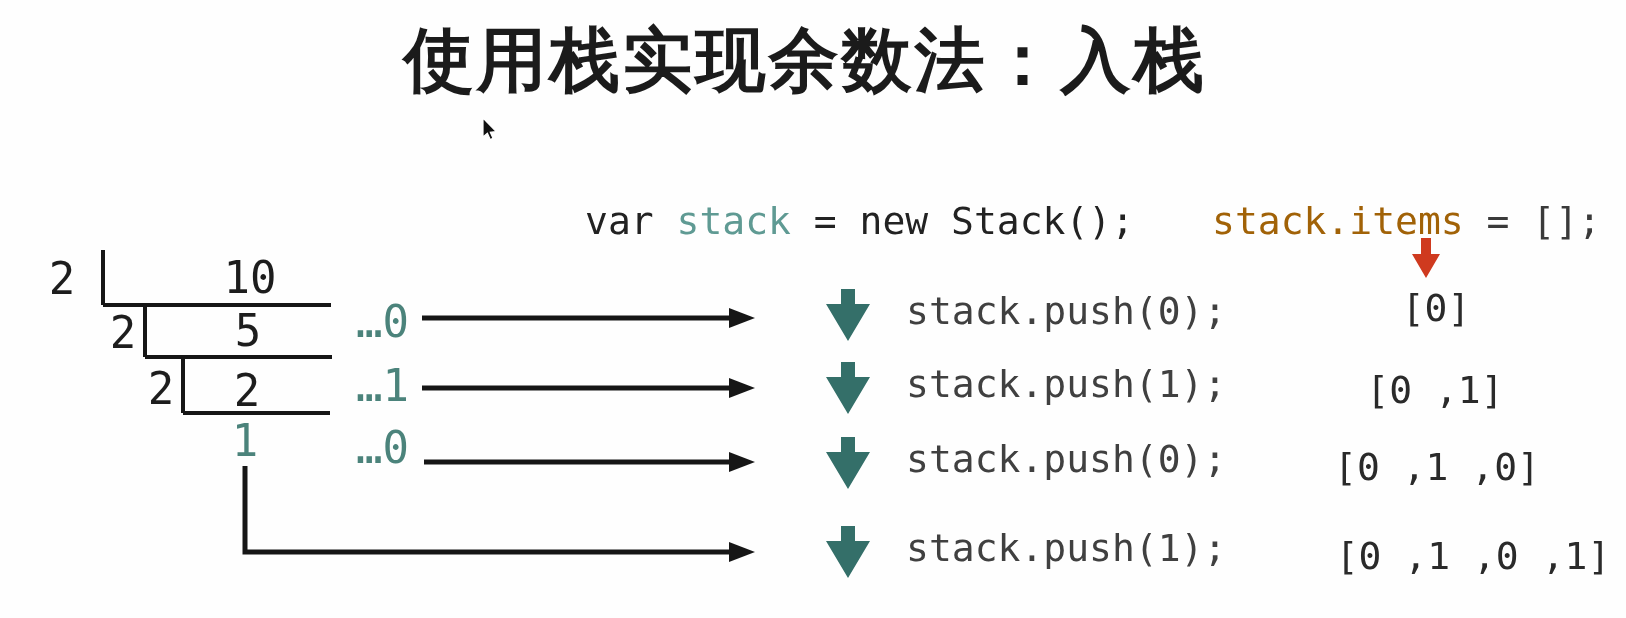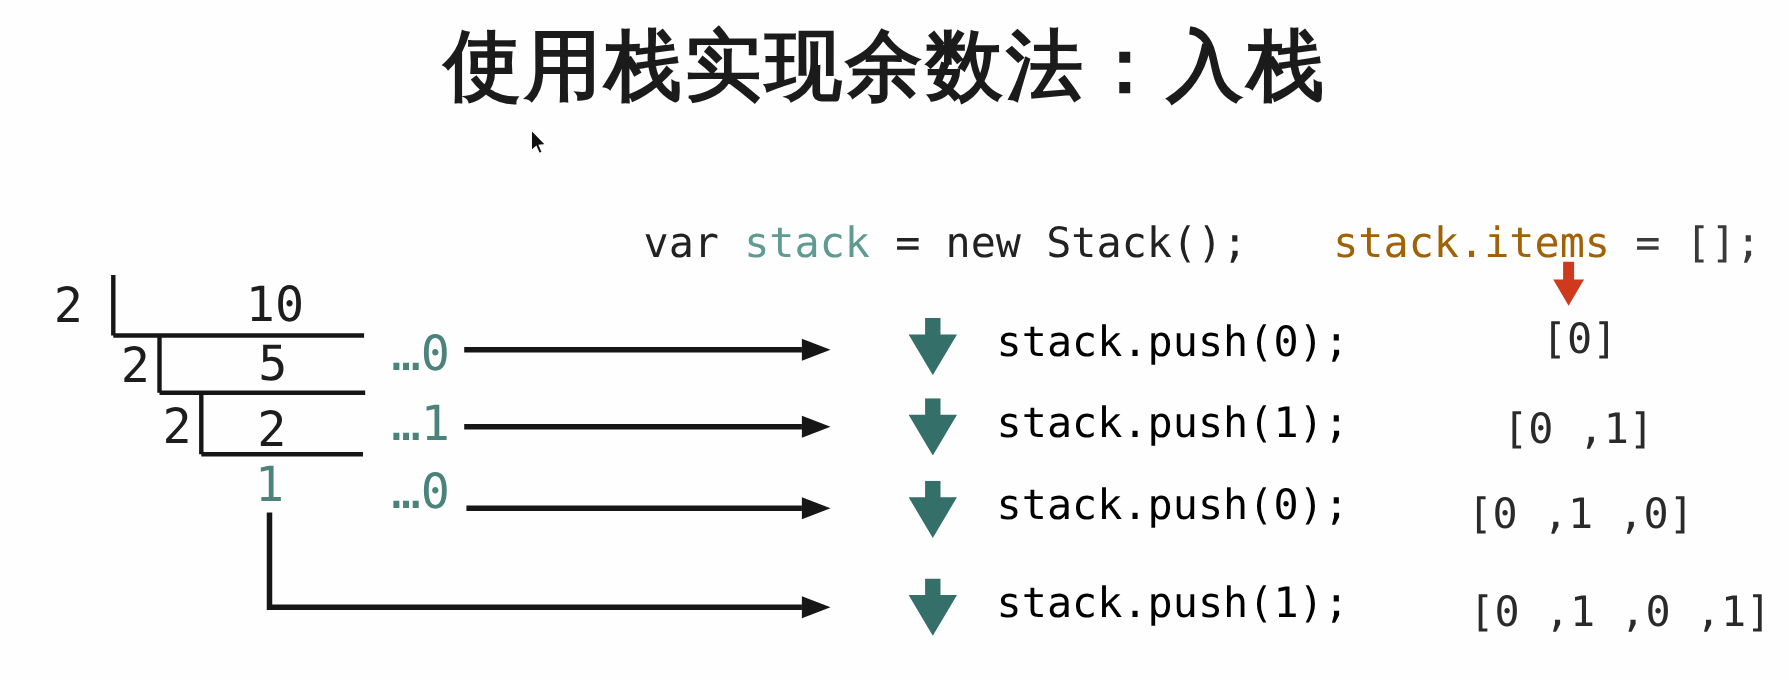--- a/index.html
+++ b/index.html
@@ -27,21 +27,21 @@
     transform:translateX(-50%); white-space:pre;
   }
   .teal-num { color:#4b837b; }
   .rem {
     position:absolute; left:356px; font-size:44px; line-height:46px;
     color:#4b837b; white-space:pre;
   }
   .rem.r1 { top:299px; }
   .rem.r2 { top:363px; }
   .rem.r3 { top:425px; }
-  .push { position:absolute; left:906px; font-size:38px; line-height:48px; color:#000000; white-space:pre; }
+  .push { position:absolute; left:906px; font-size:38px; line-height:48px; color:#404040; white-space:pre; }
   .push.r1 { top:287px; } .push.r2 { top:360px; }
   .push.r3 { top:435px; } .push.r4 { top:524px; }
   .arr { position:absolute; transform:translateX(-50%); font-size:38px; line-height:48px; color:#2a2a2a; white-space:pre; }
   .arr.r1 { left:1436px; top:284px; }
   .arr.r2 { left:1435px; top:366px;text-align:center; }
   .arr.r3 { left:1437px; top:443px;text-align:right; }
   .arr.r4 { left:1473px; top:532px; }
   .n1 { left:62px;  top:256px; }
   .n2 { left:250px; top:255px; }
   .n3 { left:123px; top:310px; }

